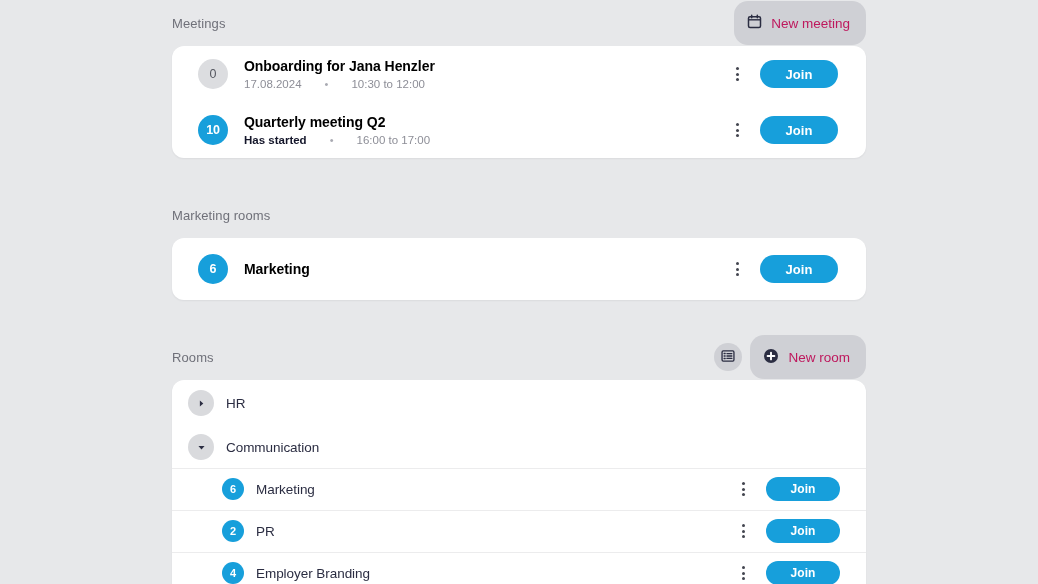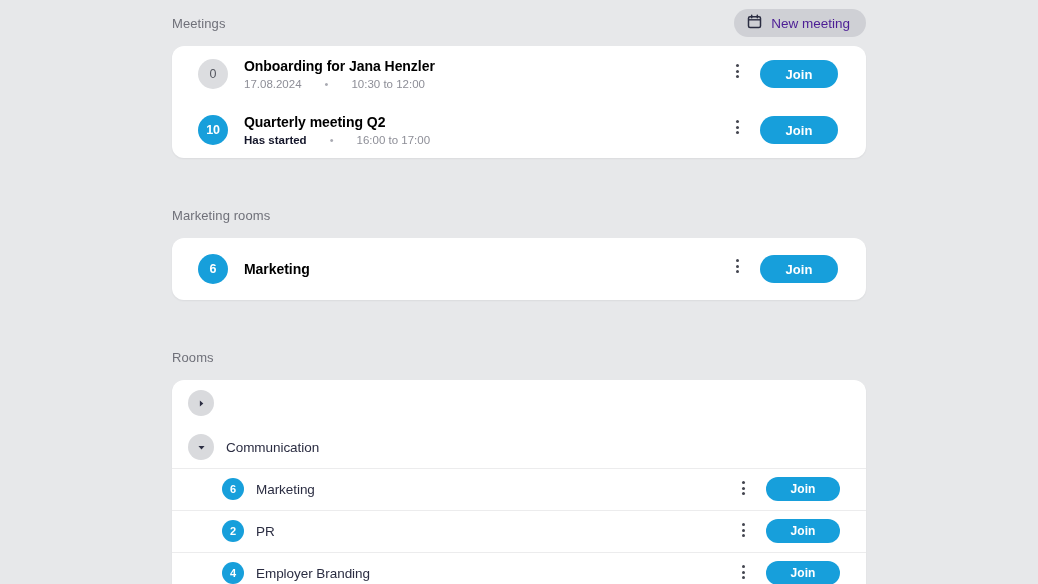--- a/index.html
+++ b/index.html
@@ -46,25 +46,25 @@
     top: 50%;
     transform: translateY(-50%);
     display: flex;
     align-items: center;
     gap: 8px;
   }
   .pill-btn {
     display: inline-flex;
     align-items: center;
     gap: 9px;
-    height: 28px;
+    height: 44px;
     padding: 0 16px 0 13px;
     border-radius: 14px;
     background: #cfd0d5;
-    color: #4c1d95;
+    color: #be185d;
     font-size: 13.5px;
     font-weight: 400;
     border: none;
     cursor: pointer;
     white-space: nowrap;
   }
   .icon-btn {
     width: 28px;
     height: 28px;
     border-radius: 50%;
@@ -172,21 +172,21 @@
     font-weight: 700;
   }
   .row-sub .dot {
     color: #a9aab2;
     font-size: 11px;
   }
 
   .row-actions {
     flex: none;
     display: flex;
-    align-items: flex-start;
+    align-items: center;
     gap: 14px;
   }
   .kebab {
     width: 18px;
     height: 22px;
     display: inline-flex;
     flex-direction: column;
     align-items: center;
     justify-content: center;
     gap: 2.5px;
@@ -320,30 +320,53 @@
             </button>
         <button class="join-btn">Join</button>
       </div>
     </div>
   </div>
 
   <div class="spacer-34"></div>
 
   <div class="section-head">
     <div class="section-title">Rooms</div>
+    <div class="head-actions">
+      <button class="icon-btn">
+        <span>
+          <svg width="14" height="14" viewBox="0 0 16 16" fill="none">
+            <rect x="1.2" y="2.2" width="13.6" height="11.6" rx="1.4" stroke="#2b2d42" stroke-width="1.5"></rect>
+            <path d="M3.6 5.2h1.1M3.6 8h1.1M3.6 10.8h1.1" stroke="#2b2d42" stroke-width="1.6" stroke-linecap="round"></path>
+            <path d="M6.8 5.2h5.6M6.8 8h5.6M6.8 10.8h5.6" stroke="#2b2d42" stroke-width="1.5" stroke-linecap="round"></path>
+          </svg>
+        </span>
+      </button>
+      <button class="pill-btn">
+        <span>
+          <svg width="16" height="16" viewBox="0 0 16 16" fill="none">
+            <circle cx="8" cy="8" r="7" fill="#2b2d42"></circle>
+            <path d="M8 4.6v6.8M4.6 8h6.8" stroke="#ffffff" stroke-width="1.9" stroke-linecap="round"></path>
+          </svg>
+        </span>
+        <span>New room</span>
+      </button>
+    </div>
   </div>
 
   <div class="card bottom-open">
 
     <div class="row group" style="height:46px;">
       <button class="caret">
         <svg width="9" height="9" viewBox="0 0 10 10" fill="none">
           <path d="M3.2 1.6L7 5l-3.8 3.4z" fill="#2b2d42"></path>
         </svg>
       </button>
+      <div class="row-text">
+        <div class="row-title plain">HR</div>
+      </div>
     </div>
 
     <div class="row group" style="height:42px;">
       <button class="caret">
         <svg width="9" height="9" viewBox="0 0 10 10" fill="none">
           <path d="M1.6 3.3h6.8L5 7.2z" fill="#2b2d42"></path>
         </svg>
       </button>
       <div class="row-text">
         <div class="row-title plain">Communication</div>

